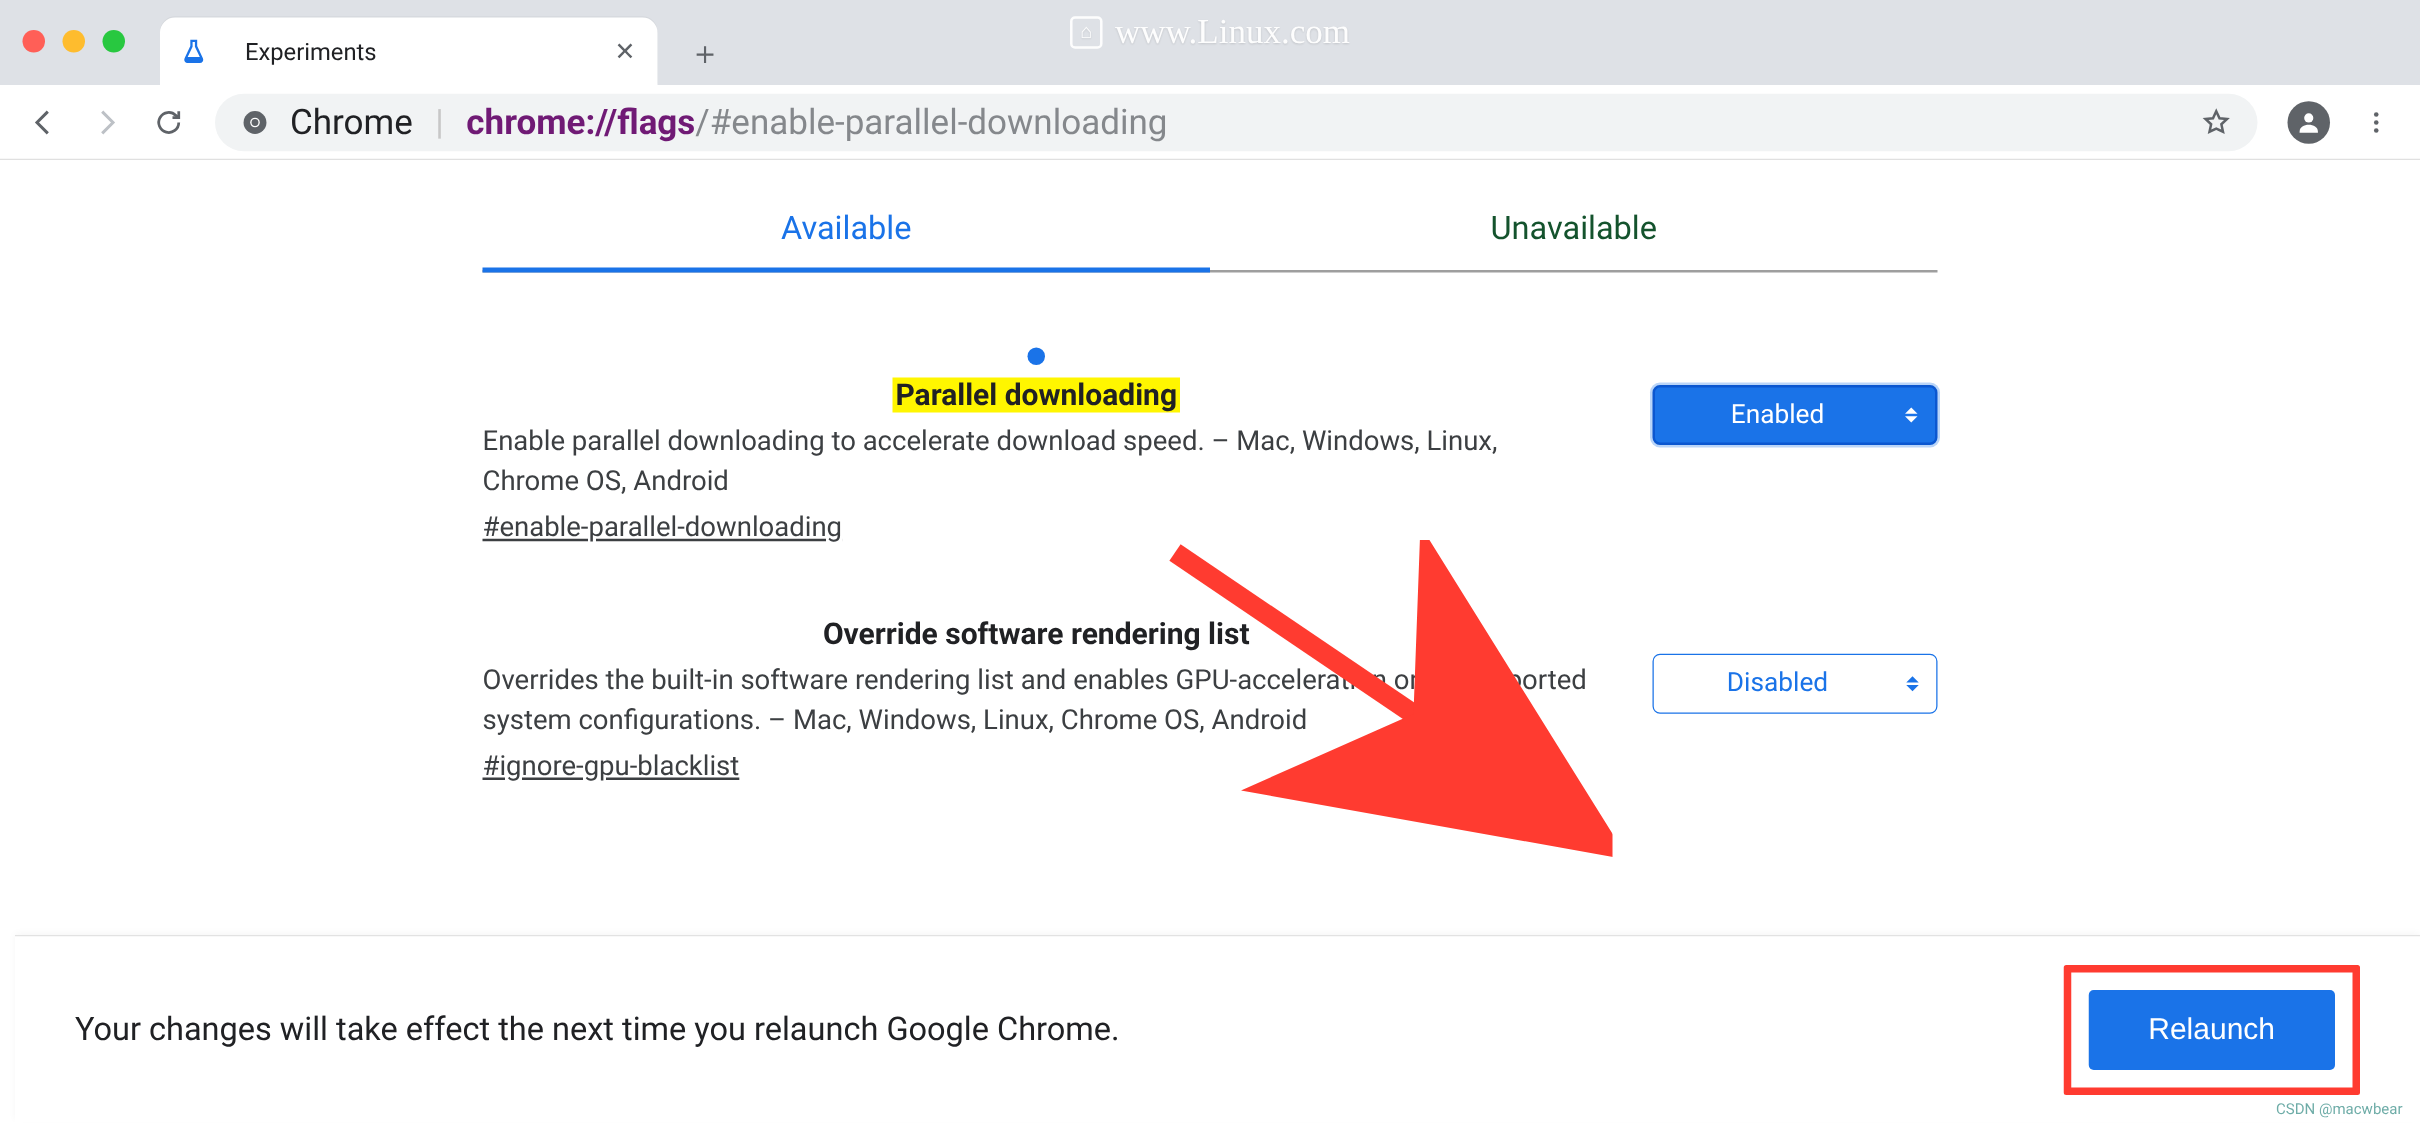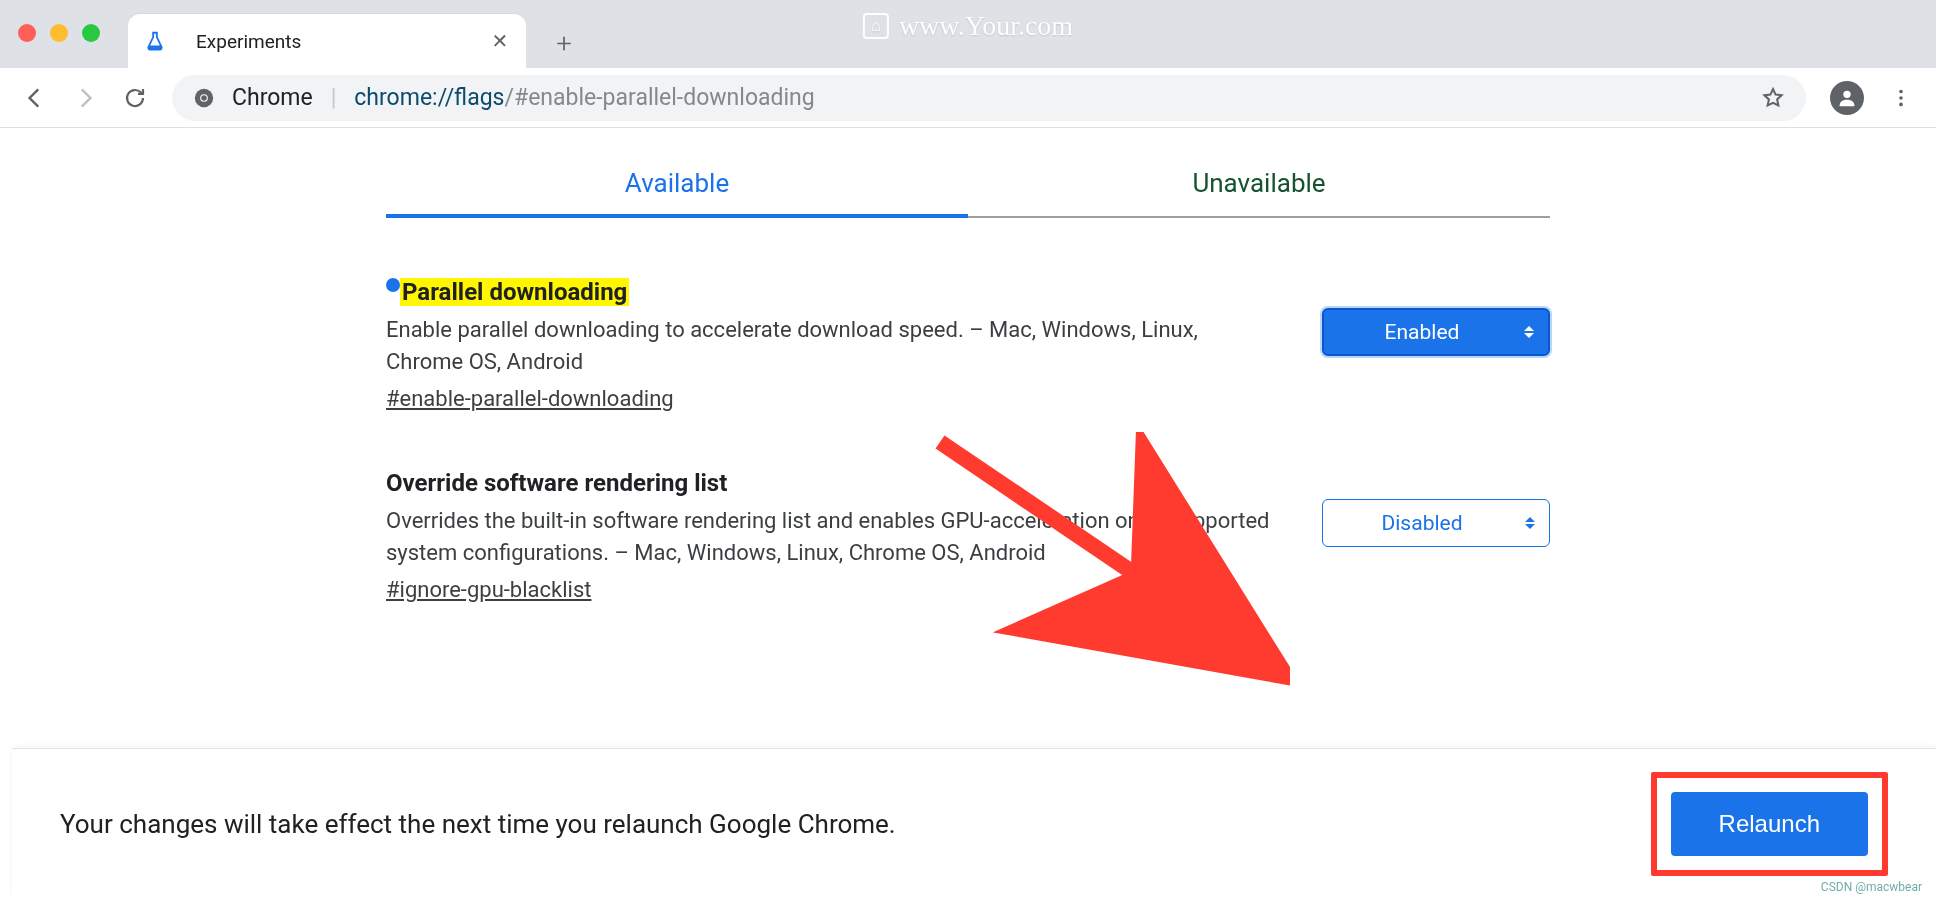--- a/index.html
+++ b/index.html
@@ -21,41 +21,41 @@
 
   .watermark { position:absolute; left:50%; transform:translateX(-50%); top:10px; color:#fff; font-size:28px; font-family: Georgia, "Times New Roman", serif; text-shadow:0 1px 2px rgba(0,0,0,.15); display:flex; align-items:center; gap:10px; opacity:.95; }
   .watermark .wm-icon { width:26px; height:26px; border:2px solid #fff; border-radius:4px; display:flex; align-items:center; justify-content:center; font-size:16px; }
 
   
   .toolbar { height: 60px; background:#fff; border-bottom:1px solid #e0e0e0; display:flex; align-items:center; padding:0 14px; gap:8px; }
   .nav-btn { width:42px; height:42px; display:flex; align-items:center; justify-content:center; color:#5f6368; cursor:pointer; border-radius:50%; }
   .nav-btn.disabled { color:#bdc1c6; cursor:default; }
   .omnibox { flex:1; height:46px; background:#f1f3f4; border-radius:28px; display:flex; align-items:center; padding:0 20px; gap:16px; margin:0 8px; }
   .omni-icon { width:24px; height:24px; color:#5f6368; display:flex; align-items:center; justify-content:center; }
-  .omni-text { font-size:23px; color:#5f6368; display:flex; align-items:center; gap:0; }
+  .omni-text { font-size:28px; color:#5f6368; display:flex; align-items:center; gap:0; }
   .omni-text .scheme { color:#202124; }
   .omni-text .sep { margin:0 18px; color:#c7c7c7; }
-  .omni-text .bold { color:#0c4a6e; font-weight:400; }
+  .omni-text .bold { color:#701a75; font-weight:700; }
   .omni-text .path { color:#85888c; }
   .omni-star { margin-left:auto; color:#5f6368; width:26px; height:26px; display:flex; align-items:center; justify-content:center; cursor:pointer; }
   .profile { width:34px; height:34px; border-radius:50%; background:#5f6368; display:flex; align-items:center; justify-content:center; color:#fff; margin:0 8px; cursor:pointer; }
   .menu-btn { width:42px; height:42px; display:flex; align-items:center; justify-content:center; color:#5f6368; cursor:pointer; }
 
   
   .content { padding: 28px 0 0 0; }
   .tabs { width: 1164px; margin: 0 auto; display:flex; border-bottom:2px solid #9e9e9e; }
   .tabbtn { flex:1; text-align:center; font-size:26px; padding:12px 0 18px; color:#14532d; cursor:pointer; position:relative; }
   .tabbtn.active { color:#1a73e8; }
   .tabbtn.active::after { content:""; position:absolute; left:0; right:0; bottom:-2px; height:4px; background:#1a73e8; }
 
   .flags-area { width: 1164px; margin: 60px auto 0; }
 
   .flag { display:flex; gap:30px; margin-bottom:58px; align-items:flex-start; position:relative; }
   .flag .left { flex:1; }
-  .flag-title-row { display:flex; align-items:flex-start; margin-bottom:8px; }
+  .flag-title-row { display:flex; align-items:center; gap:10px; margin-bottom:8px;flex-direction:column; }
   .flag-dot { width:14px; height:14px; border-radius:50%; background:#1a73e8; }
   .flag-title { font-size:24px; font-weight:700; color:#202124; }
   .flag-title.highlight { background:#fff600; padding:0 2px; }
   .flag-desc { font-size:22px; color:#3c3f42; line-height:1.45; margin-bottom:8px; }
   .flag-hash { font-size:22px; color:#3c3f42; text-decoration:underline; cursor:pointer; display:inline-block; }
 
   .select-wrap { width:248px; margin-top:30px;padding-left:20px; }
   .select { height:48px; border-radius:6px; display:flex; align-items:center; justify-content:center; font-size:21px; cursor:pointer; position:relative; padding-right:28px; }
   .select.filled { background:#1a73e8; color:#fff; border:2px solid #0b57d0; box-shadow:0 0 0 2px rgba(26,115,232,.3); }
   .select.outline { background:#fff; color:#1a73e8; border:1.5px solid #1a73e8; }
@@ -93,21 +93,21 @@
           <path d="M9 2v5.5L4 18a3 3 0 0 0 2.7 4.3h10.6A3 3 0 0 0 20 18l-5-10.5V2h-6zm2 2h2v4l4.3 9H6.7L11 8V4z"></path>
         </svg>
     </span>
     <span class="tab-title">Experiments</span>
     <span class="tab-close">✕</span>
   </div>
   <div class="newtab">＋</div>
 
   <div class="watermark">
     <span class="wm-icon">⌂</span>
-    <span>www.Your.com</span>
+    <span>www.Linux.com</span>
   </div>
 </div>
 
 <div class="toolbar">
   <div class="nav-btn">
     <svg viewBox="0 0 24 24" width="26" height="26" fill="none" stroke="#5f6368" stroke-width="2.2">
         <path d="M15 4l-8 8 8 8"></path>
       </svg>
   </div>
   <div class="nav-btn disabled">

